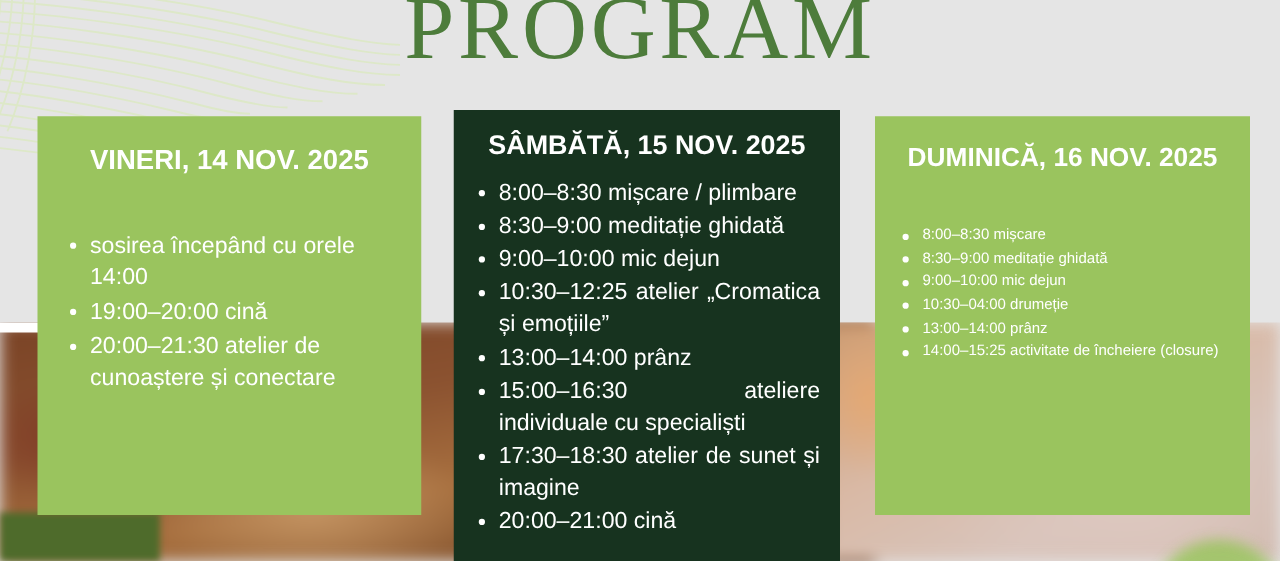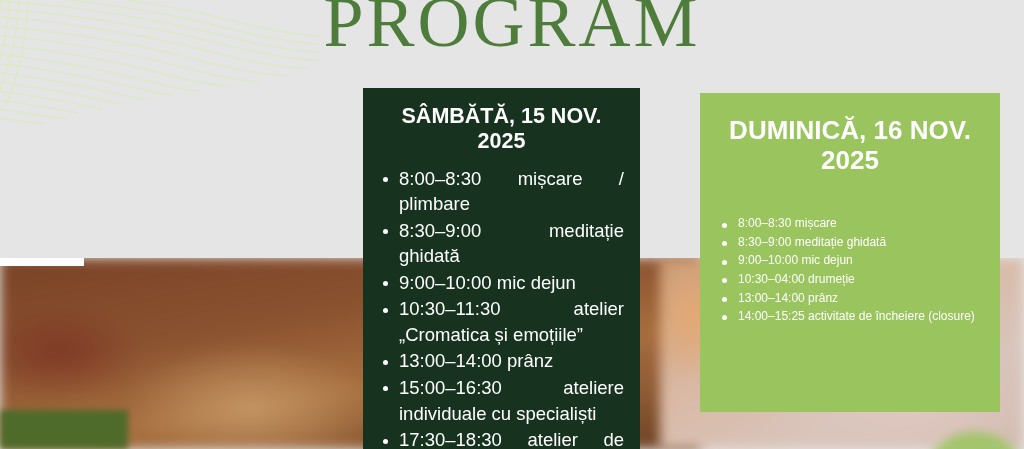--- a/index.html
+++ b/index.html
@@ -113,21 +113,21 @@
     left: 30px;
     top: 93px;
     width: 307px;
     height: 319px;
     background: #9ac45e;
     padding: 22px 22px 10px 22px;
   }
   .card-sat {
     left: 363px;
     top: 88px;
-    width: 277px;
+    width: 309px;
     height: 361px;
     background: #17331f;
     padding: 16px 16px 8px 16px;
   }
   .card-sun {
     left: 700px;
     top: 93px;
     width: 300px;
     height: 319px;
     background: #9ac45e;
@@ -135,21 +135,21 @@
   }
 
   .card-title {
     color: #ffffff;
     font-weight: bold;
     text-align: center;
     line-height: 1.16;
   }
   .card-fri .card-title { font-size: 22px; }
   .card-sat .card-title { font-size: 21.5px; }
-  .card-sun .card-title { font-size: 26px; }
+  .card-sun .card-title { font-size: 21px; }
 
   ul.items {
     margin: 0;
     padding: 0;
     list-style: none;
     color: #ffffff;
   }
   ul.items li {
     position: relative;
     padding-left: 20px;
@@ -222,28 +222,36 @@
       <path d="M2,0 C2,30 -4,66 -18,96"></path>
       <path d="M11,1 C11,32 4,70 -10,102"></path>
       <path d="M20,3 C20,35 13,74 -2,108"></path>
       <path d="M29,6 C29,39 22,79 7,114"></path>
       <path d="M38,10 C38,44 31,85 16,121"></path>
     </g>
   </svg>
 
   <div class="title">PROGRAM</div>
 
+  <div class="card card-fri">
+    <div class="card-title">VINERI, 14 NOV. 2025</div>
+    <ul class="items">
+      <li>sosirea începând cu orele 14:00</li>
+      <li>19:00–20:00 cină</li>
+      <li>20:00–21:30 atelier de cunoaștere și conectare</li>
+    </ul>
+  </div>
 
   <div class="card card-sat">
     <div class="card-title">SÂMBĂTĂ, 15 NOV. 2025</div>
     <ul class="items">
       <li>8:00–8:30 mișcare / plimbare</li>
       <li>8:30–9:00 meditație ghidată</li>
       <li>9:00–10:00 mic dejun</li>
-      <li>10:30–11:30  atelier  „Cromatica și emoțiile”</li>
+      <li>10:30–12:25  atelier  „Cromatica și emoțiile”</li>
       <li>13:00–14:00 prânz</li>
       <li>15:00–16:30 ateliere individuale cu specialiști</li>
       <li>17:30–18:30  atelier  de  sunet  și imagine</li>
       <li>20:00–21:00 cină</li>
     </ul>
   </div>
 
   <div class="card card-sun">
     <div class="card-title">DUMINICĂ, 16 NOV. 2025</div>
     <ul class="items">

